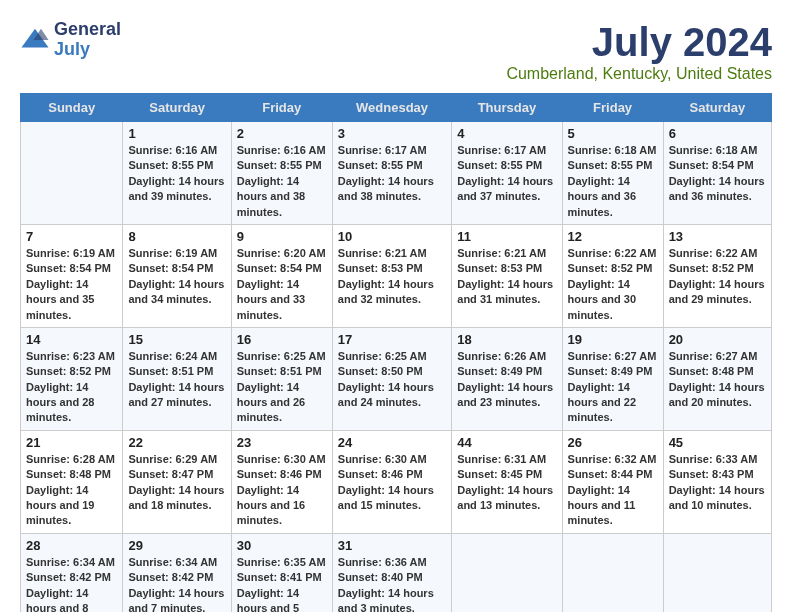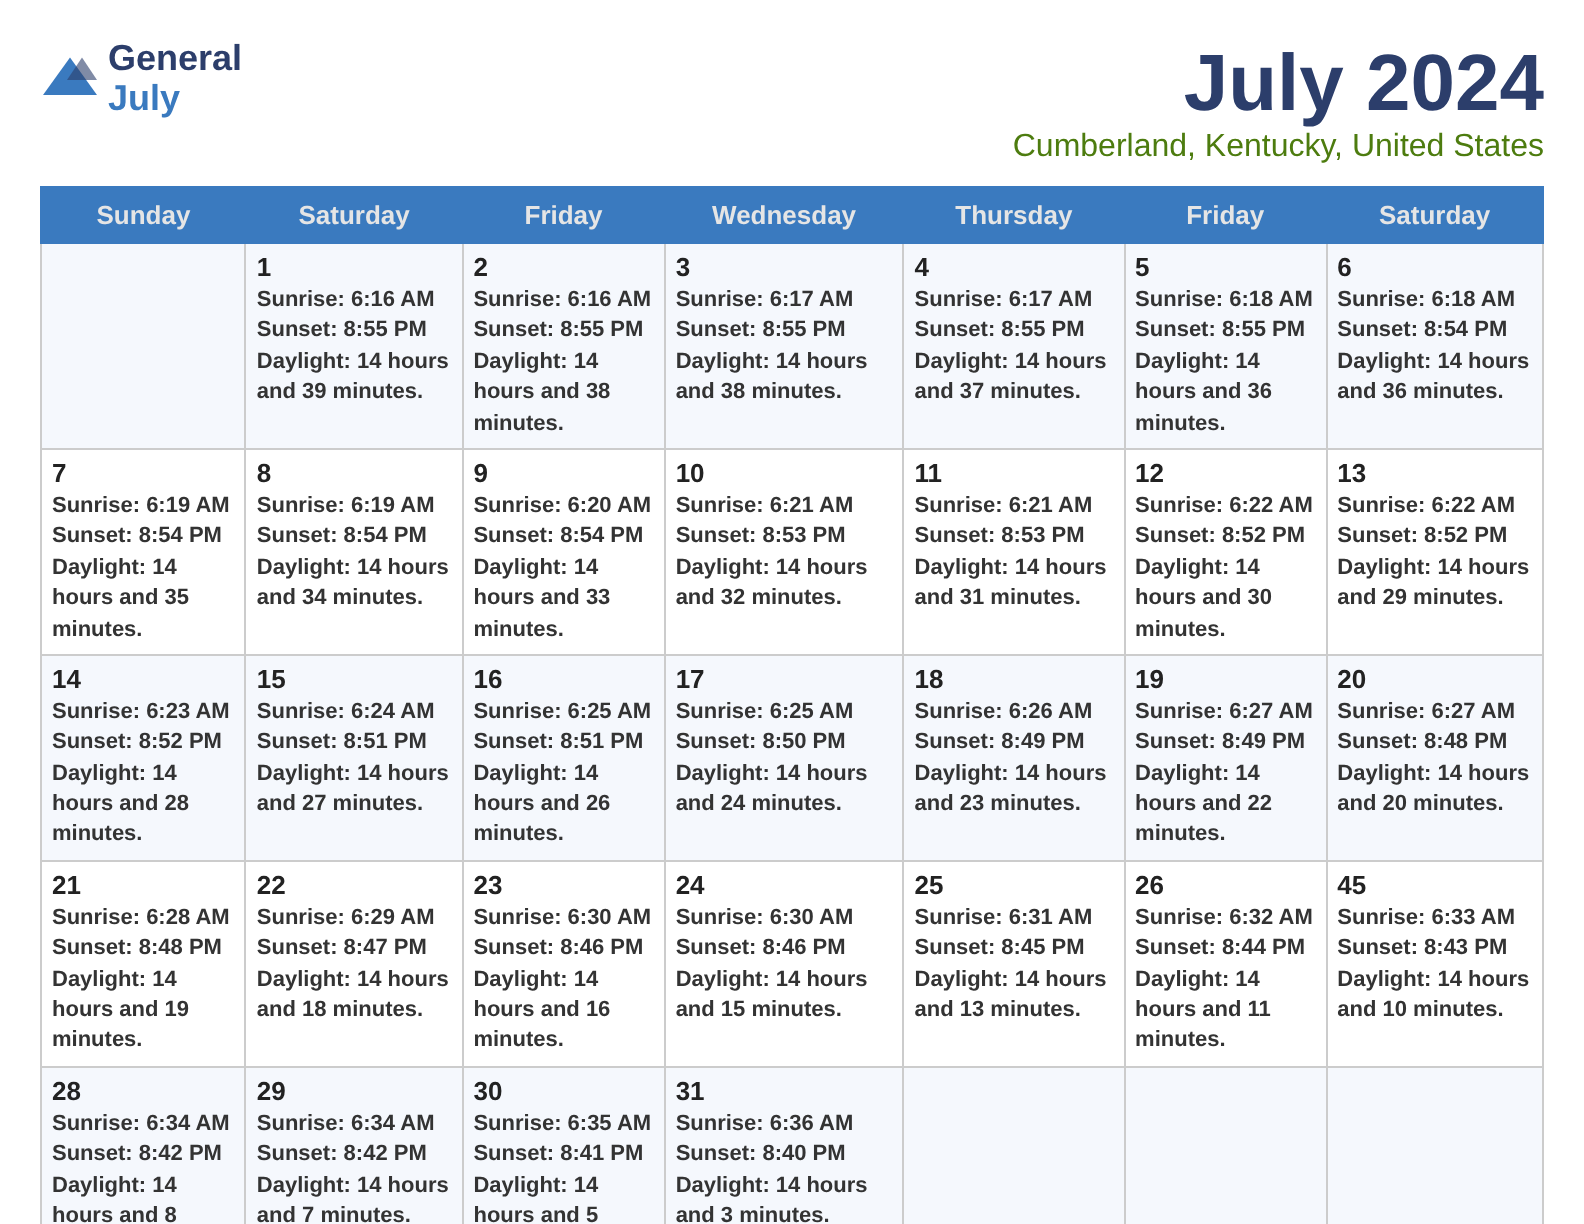--- a/index.html
+++ b/index.html
@@ -269,21 +269,21 @@
           Sunrise: 6:30 AM<br>Sunset: 8:46 PM<br>Daylight: 14 hours and 16 minutes.
         </div>
       </td>
         <td>
         <span class="day-num">24</span>
         <div class="day-info">
           Sunrise: 6:30 AM<br>Sunset: 8:46 PM<br>Daylight: 14 hours and 15 minutes.
         </div>
       </td>
         <td>
-        <span class="day-num">25</span>
+        <span class="day-num">44</span>
         <div class="day-info">
           Sunrise: 6:31 AM<br>Sunset: 8:45 PM<br>Daylight: 14 hours and 13 minutes.
         </div>
       </td>
         <td>
         <span class="day-num">26</span>
         <div class="day-info">
           Sunrise: 6:32 AM<br>Sunset: 8:44 PM<br>Daylight: 14 hours and 11 minutes.
         </div>
       </td>

